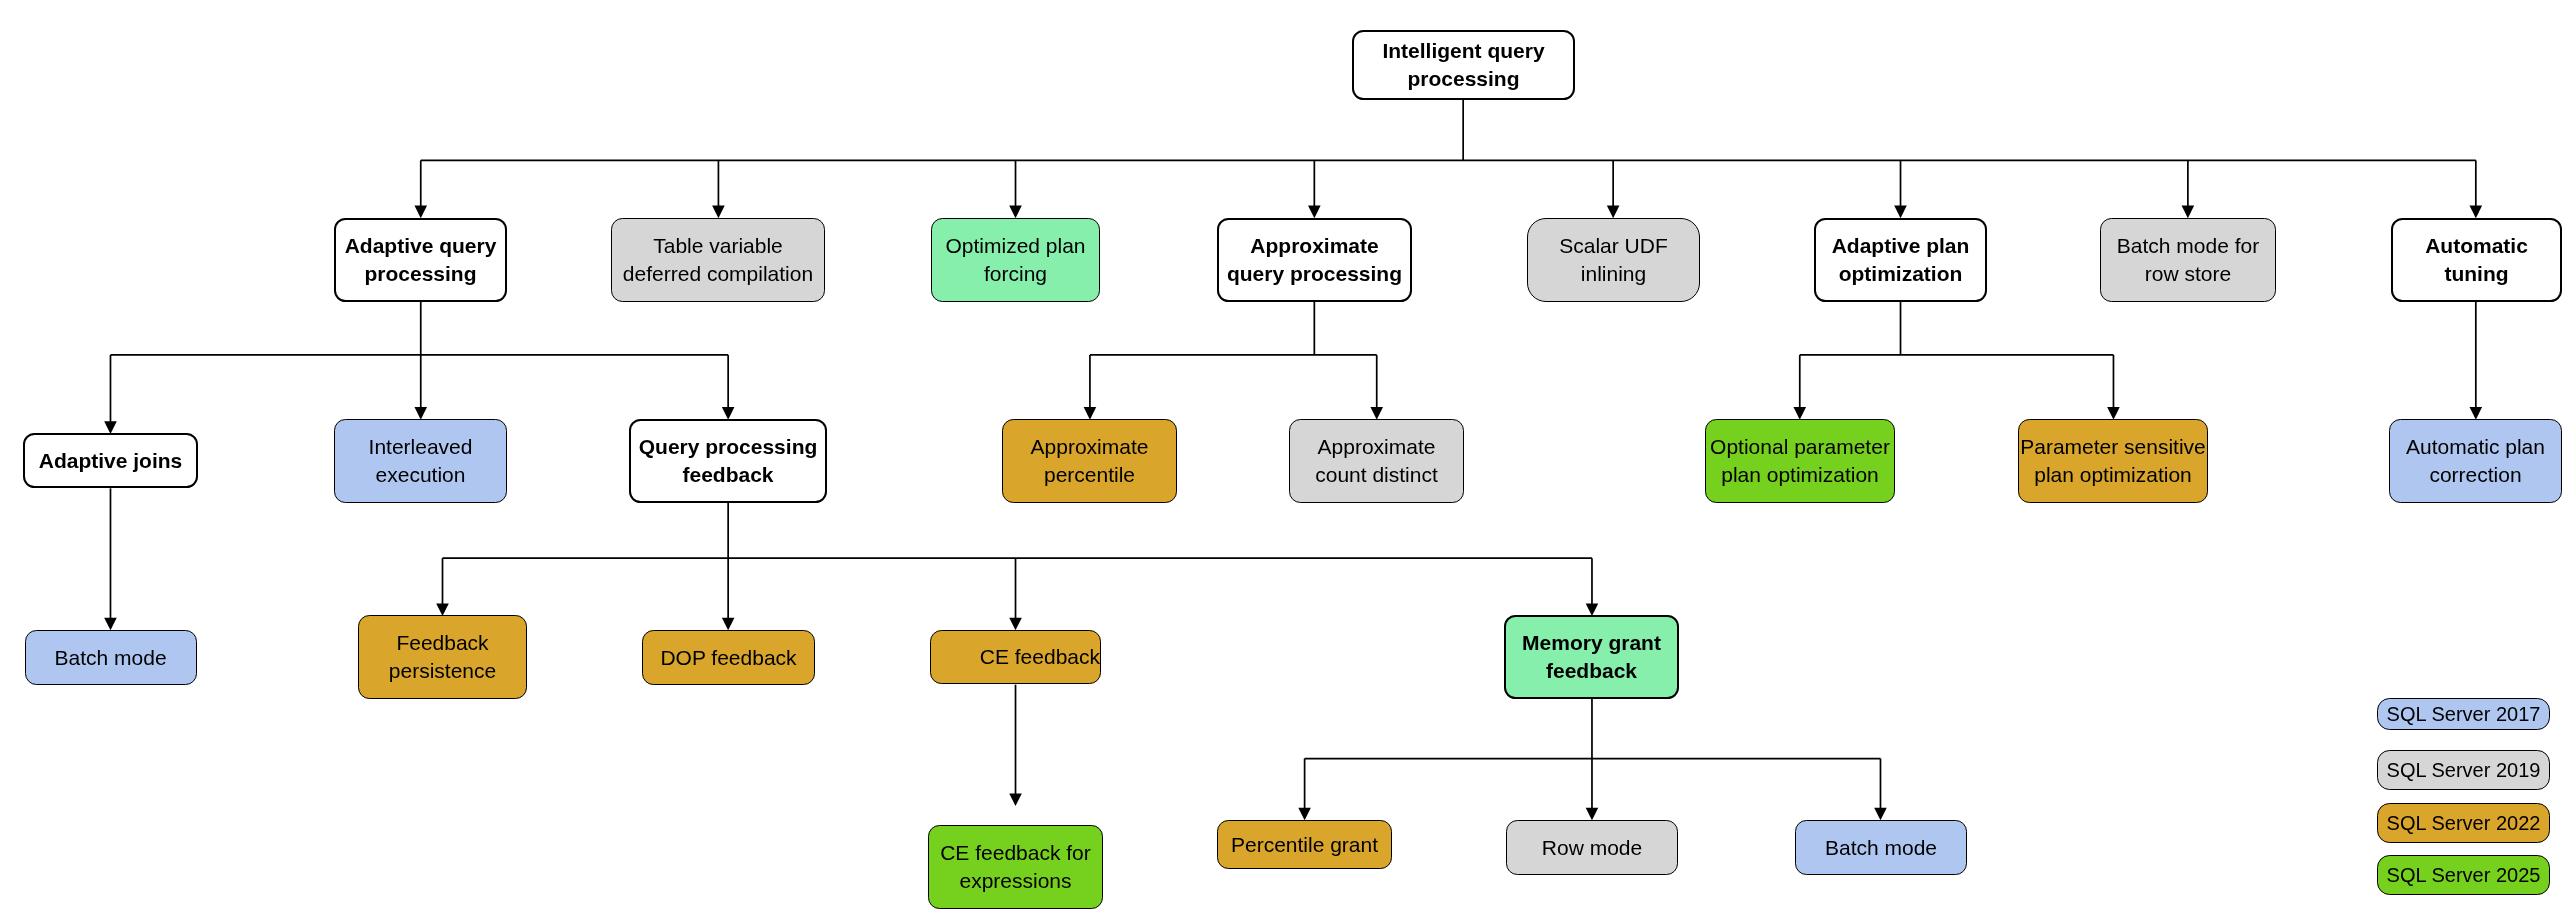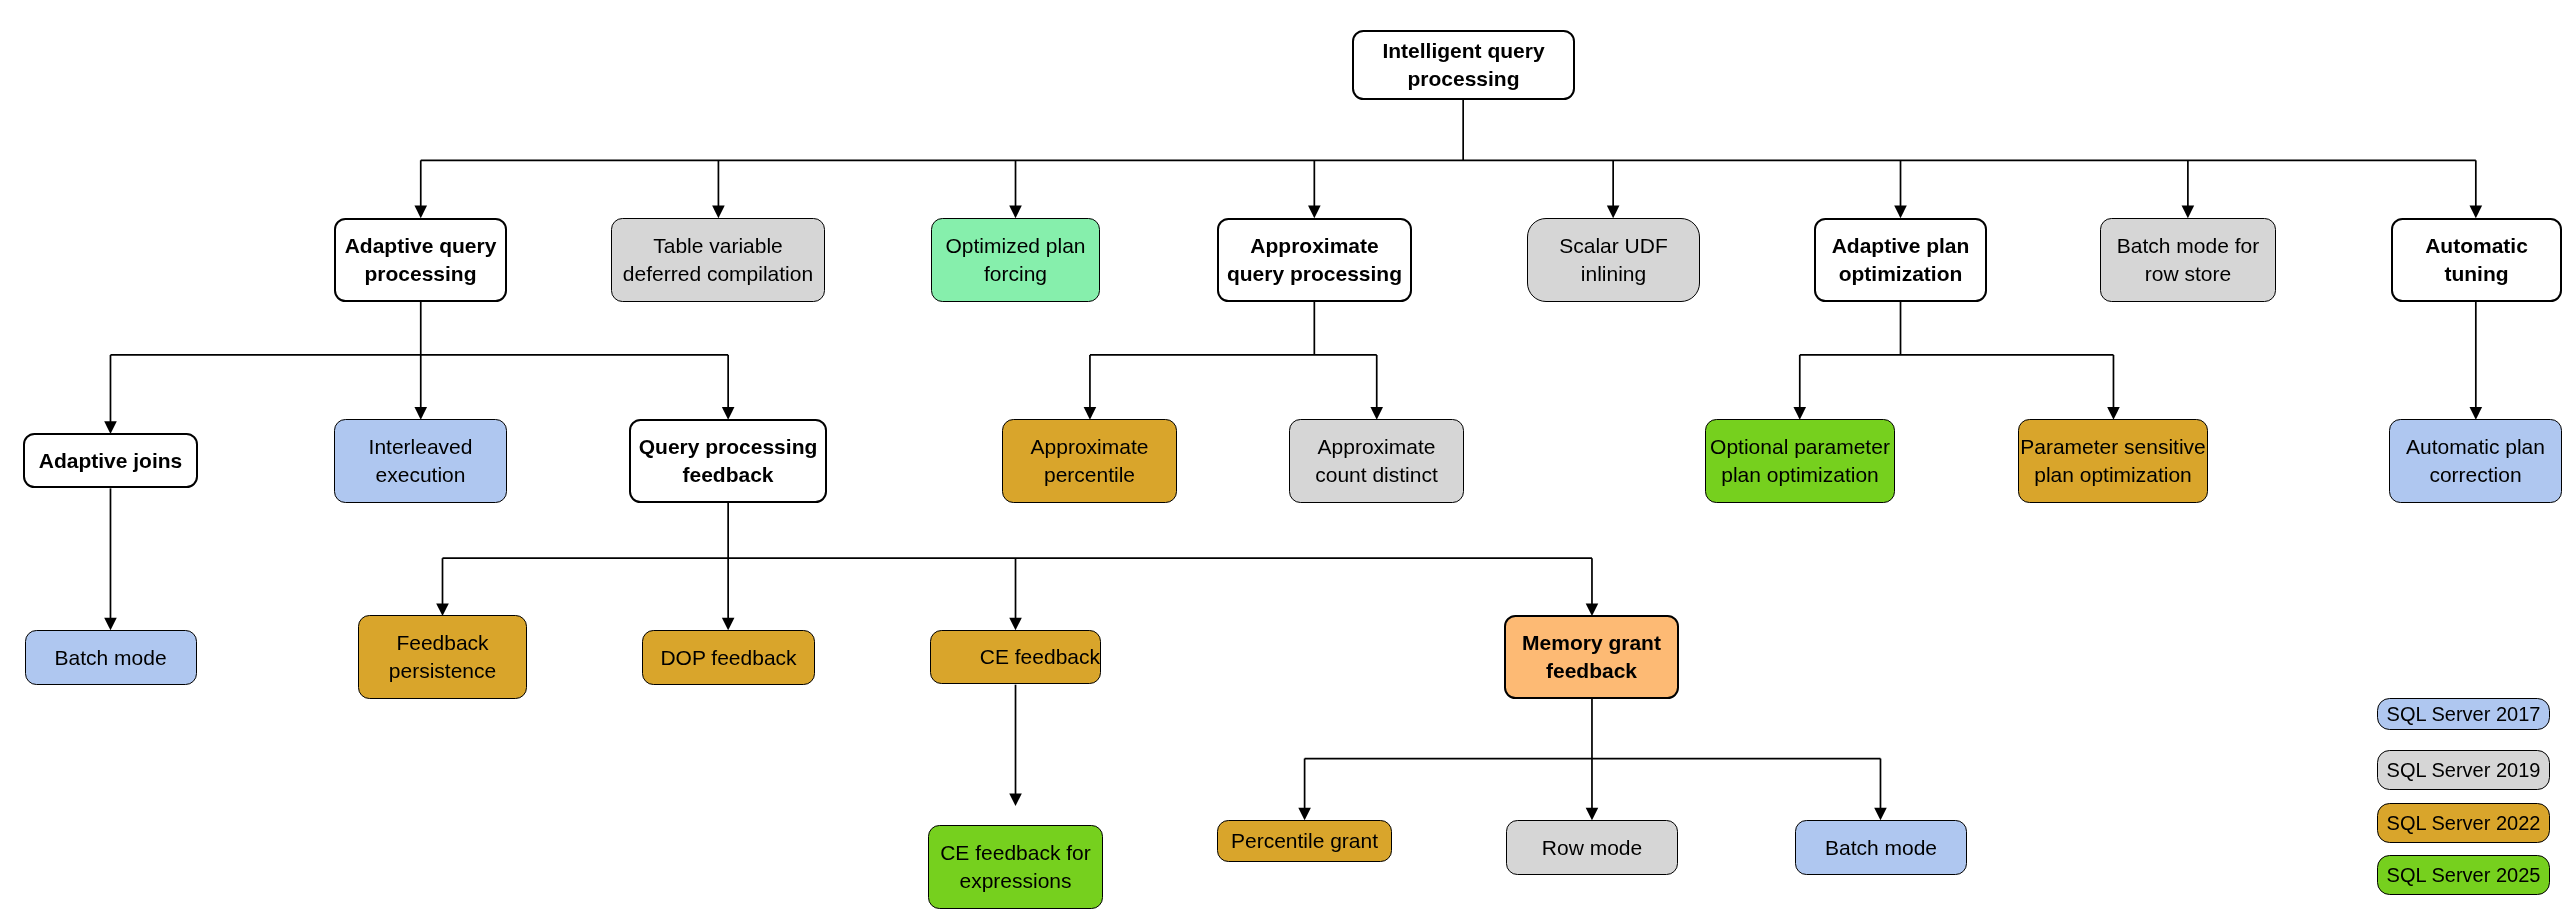--- a/index.html
+++ b/index.html
@@ -203,29 +203,29 @@
       <div class="node" style="left: 358px; top: 615px; width: 169px; height: 84px; background: rgb(217, 165, 43);">
         <span>Feedback</span>
         <span>persistence</span>
       </div>
       <div class="node" style="left: 642px; top: 630px; width: 173px; height: 55px; background: rgb(217, 165, 43);">
         <span>DOP feedback</span>
       </div>
       <div class="node" style="left: 930px; top: 630px; width: 171px; height: 54px; background: rgb(217, 165, 43); align-items: flex-end;">
         <span>CE feedback</span>
       </div>
-      <div class="node category" style="left: 1504px; top: 615px; width: 175px; height: 84px; background: #fdba74;">
+      <div class="node category" style="left: 1504px; top: 615px; width: 175px; height: 84px; background: #86efac;">
         <span>Memory grant</span>
         <span>feedback</span>
       </div>
       <div class="node" style="left: 928px; top: 805px; width: 175px; height: 84px; background: rgb(118, 208, 30); margin-top: 20px;">
         <span>CE feedback for</span>
         <span>expressions</span>
       </div>
-      <div class="node" style="left: 1217px; top: 820px; width: 175px; height: 42px; background: rgb(217, 165, 43);">
+      <div class="node" style="left: 1217px; top: 820px; width: 175px; height: 49px; background: rgb(217, 165, 43);">
         <span>Percentile grant</span>
       </div>
       <div class="node" style="left: 1506px; top: 820px; width: 172px; height: 55px; background: rgb(214, 214, 214);">
         <span>Row mode</span>
       </div>
       <div class="node" style="left: 1795px; top: 820px; width: 172px; height: 55px; background: rgb(175, 199, 240);">
         <span>Batch mode</span>
       </div>
     </div>
   <div id="legend-layer">

